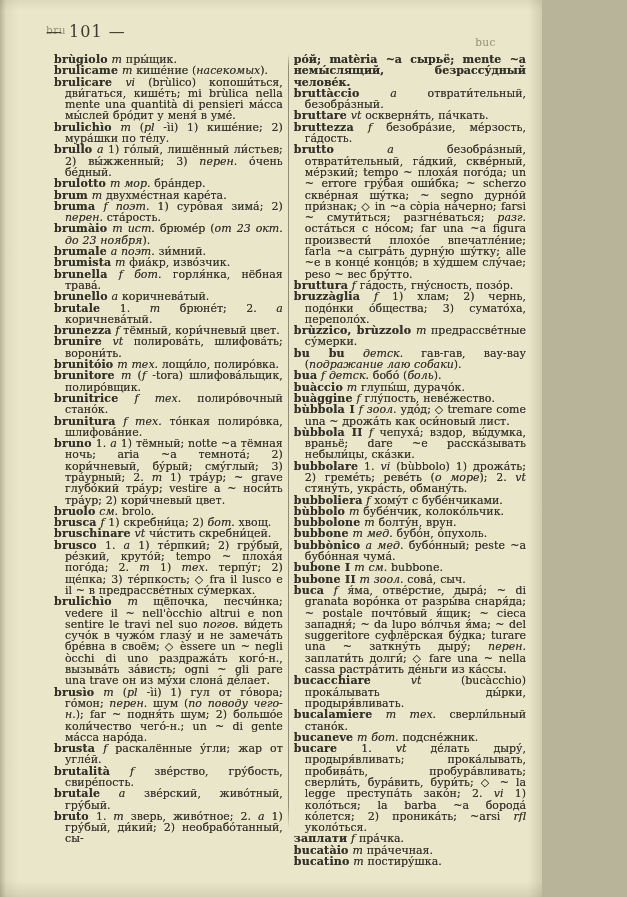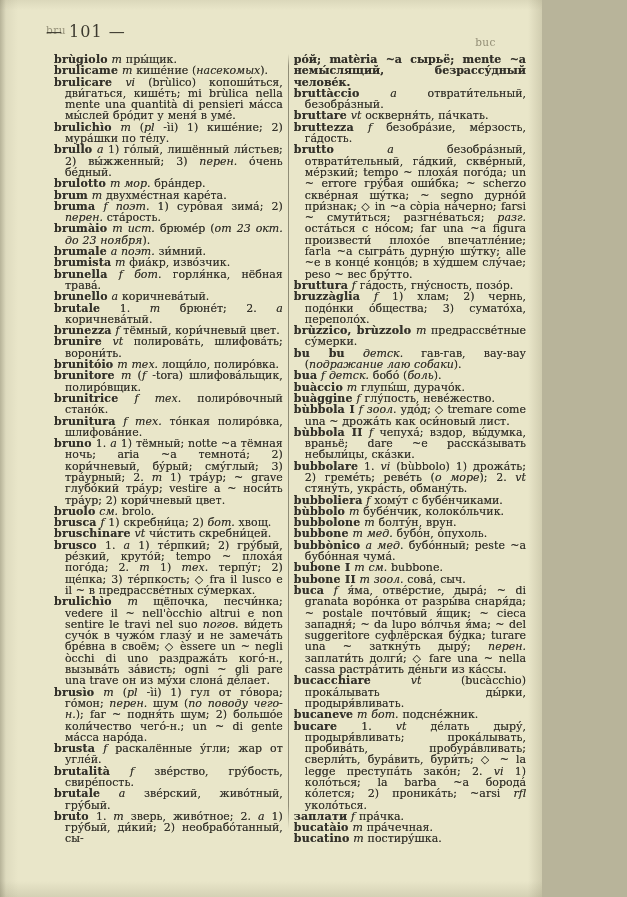--- a/index.html
+++ b/index.html
@@ -125,20 +125,21 @@
         <p class="entry"><b class="hw">bubbolare</b> 1. <i>vi</i> (bùbbolo) 1) дрожа́ть; 2) греме́ть; реве́ть (<i>о море</i>); 2. <i>vt</i> стяну́ть, укра́сть, обману́ть.</p>
         <p class="entry"><b class="hw">bubboliera</b> <i>f</i> хому́т с бубе́нчиками.</p>
         <p class="entry"><b class="hw">bùbbolo</b> <i>m</i> бубе́нчик, колоко́льчик.</p>
         <p class="entry"><b class="hw">bubbolone</b> <i>m</i> болту́н, врун.</p>
         <p class="entry"><b class="hw">bubbone</b> <i>m</i> <i>мед.</i> бубо́н, о́пухоль.</p>
         <p class="entry"><b class="hw">bubbònico</b> <i>a</i> <i>мед.</i> бубо́нный; peste ~a бубо́нная чума́.</p>
         <p class="entry"><b class="hw">bubone I</b> <i>m</i> <i>см.</i> bubbone.</p>
         <p class="entry"><b class="hw">bubone II</b> <i>m</i> <i>зоол.</i> сова́, сыч.</p>
         <p class="entry"><b class="hw">buca</b> <i>f</i> я́ма, отве́рстие, дыра́; ~ di granata воро́нка от разры́ва снаря́да; ~ postale почто́вый я́щик; ~ cieca западня́; ~ da lupo во́лчья я́ма; ~ del suggeritore суфлёрская бу́дка; turare una ~ заткну́ть дыру́; <i>перен.</i> заплати́ть долги́; ◇ fare una ~ nella cassa растра́тить де́ньги из ка́ссы.</p>
         <p class="entry"><b class="hw">bucacchiare</b> <i>vt</i> (bucàcchio) прока́лывать ды́рки, продыря́вливать.</p>
+        <p class="entry"><b class="hw">bucalamiere</b> <i>m</i> <i>тех.</i> сверли́льный стано́к.</p>
         <p class="entry"><b class="hw">bucaneve</b> <i>m</i> <i>бот.</i> подсне́жник.</p>
         <p class="entry"><b class="hw">bucare</b> 1. <i>vt</i> де́лать дыру́, продыря́вливать; прока́лывать, пробива́ть, пробура́вливать; сверли́ть, бура́вить, бури́ть; ◇ ~ la legge преступа́ть зако́н; 2. <i>vi</i> 1) коло́ться; la barba ~a борода́ ко́лется; 2) проника́ть; ~arsi <i>rfl</i> уколо́ться.</p>
         <p class="entry"><b class="hw">заплати</b> <i>f</i> пра́чка.</p>
         <p class="entry"><b class="hw">bucatàio</b> <i>m</i> пра́чечная.</p>
         <p class="entry"><b class="hw">bucatino</b> <i>m</i> постиру́шка.</p>
       </div>
   </div>
 
 </div>
 

